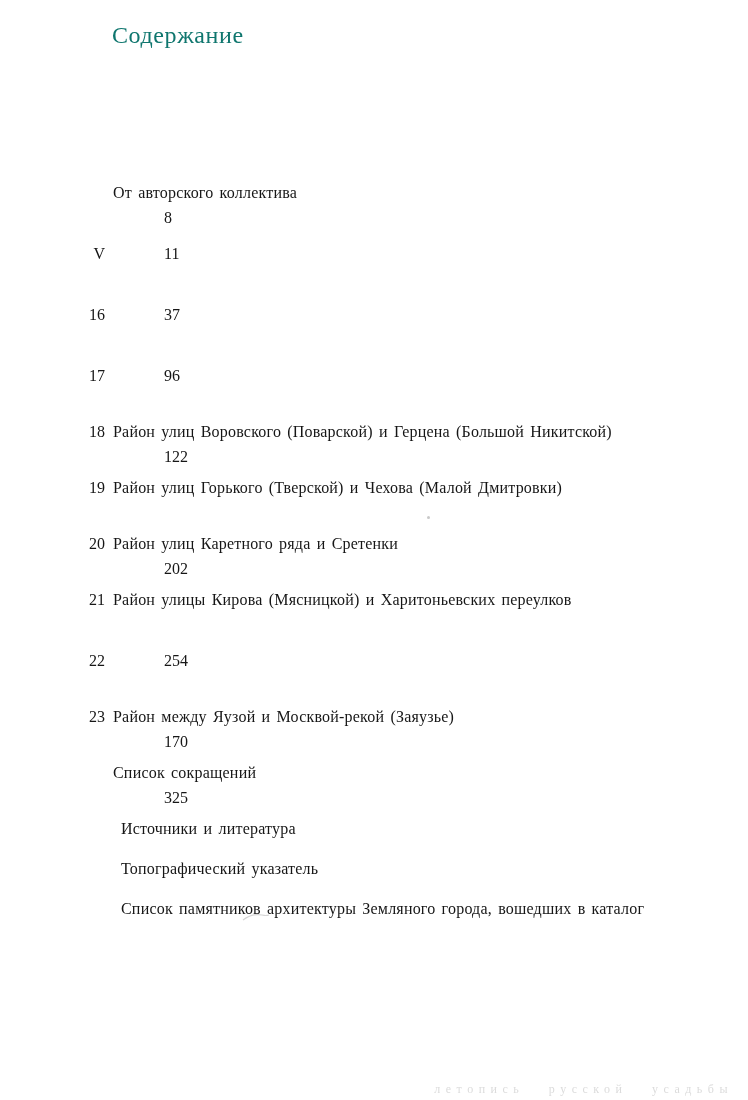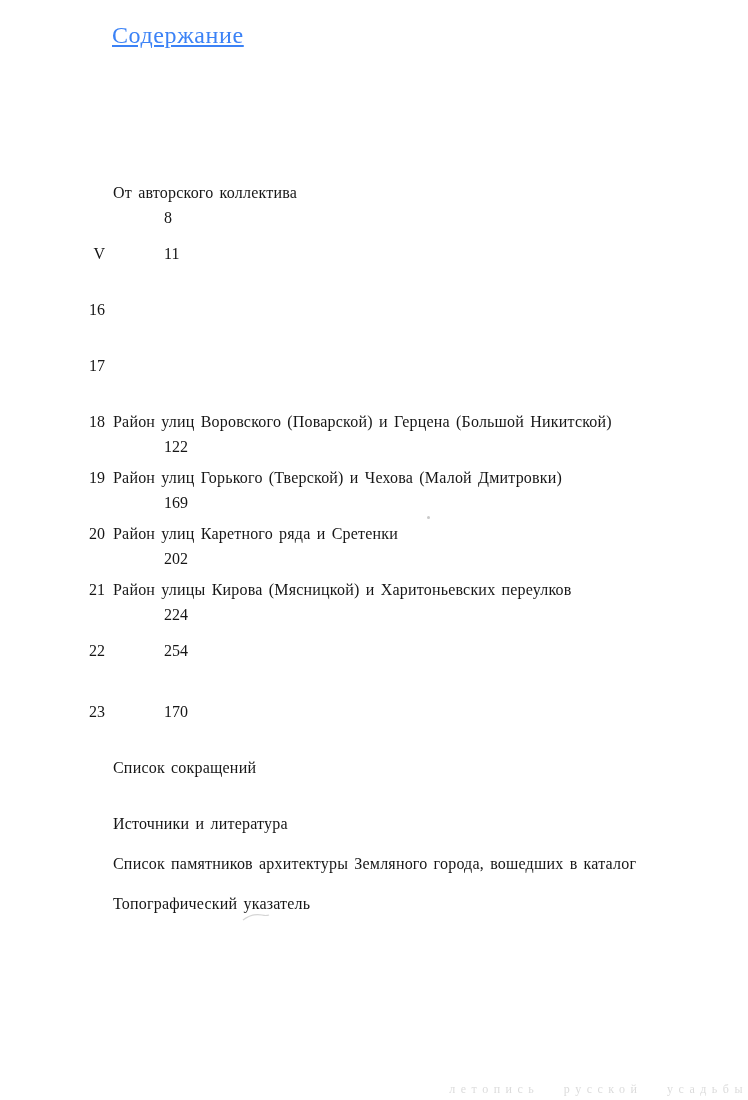--- a/index.html
+++ b/index.html
@@ -16,34 +16,33 @@
     overflow: hidden;
   }
   .page-title {
     position: absolute;
     top: 22px;
     left: 112px;
     margin: 0;
     font-size: 24px;
     font-weight: normal;
     letter-spacing: 0.6px;
-    color: #3b82f6;
-    text-decoration: underline;
+    color: #0f766e;
   }
   .toc {
     position: absolute;
     top: 183px;
     left: 0;
     width: 748px;
   }
   .entry {
     position: relative;
   }
   .entry.with-page { height: 56px; }
-  .entry.no-page   { height: 40px; }
+  .entry.no-page   { height: 40px; margin-left: 8px; }
   .entry .num {
     position: absolute;
     left: 0;
     top: 0;
     width: 105px;
     text-align: right;
     font-size: 16px;
     line-height: 20px;
   }
   .entry .entry-title {
@@ -57,21 +56,21 @@
   }
   .entry .entry-page {
     margin-left: 164px;
     margin-top: 5px;
     font-size: 16px;
     line-height: 20px;
   }
 
   .watermark {
     position: absolute;
-    right: 0;
+    right: 15px;
     bottom: 3px;
     font-size: 12px;
     letter-spacing: 5.5px;
     word-spacing: 16px;
     color: #dcdcdc;
     white-space: nowrap;
   }
   .scan-speck {
     position: absolute;
     left: 427px;
@@ -103,81 +102,83 @@
     <div class="entry-page">8</div>
   </div>
 
   <div class="entry with-page">
     <span class="num">V</span>
     <div class="entry-page">11</div>
   </div>
 
   <div class="entry with-page">
     <span class="num">16</span>
+    <div class="entry-page">37</div>
   </div>
 
   <div class="entry with-page">
     <span class="num">17</span>
+    <div class="entry-page">96</div>
   </div>
 
   <div class="entry with-page">
     <span class="num">18</span>
     <div class="entry-title">Район улиц Воровского (Поварской) и Герцена (Большой Никитской)</div>
     <div class="entry-page">122</div>
   </div>
 
   <div class="entry with-page">
     <span class="num">19</span>
     <div class="entry-title">Район улиц Горького (Тверской) и Чехова (Малой Дмитровки)</div>
-    <div class="entry-page">169</div>
   </div>
 
   <div class="entry with-page">
     <span class="num">20</span>
     <div class="entry-title">Район улиц Каретного ряда и Сретенки</div>
     <div class="entry-page">202</div>
   </div>
 
   <div class="entry with-page">
     <span class="num">21</span>
     <div class="entry-title">Район улицы Кирова (Мясницкой) и Харитоньевских переулков</div>
-    <div class="entry-page">224</div>
   </div>
 
   <div class="entry with-page">
     <span class="num">22</span>
     <div class="entry-page">254</div>
   </div>
 
   <div class="entry with-page">
     <span class="num">23</span>
+    <div class="entry-title">Район между Яузой и Москвой-рекой (Заяузье)</div>
     <div class="entry-page">170</div>
   </div>
 
   <div class="entry with-page">
     <span class="num"></span>
     <div class="entry-title">Список сокращений</div>
+    <div class="entry-page">325</div>
   </div>
 
   <div class="entry no-page">
     <span class="num"></span>
     <div class="entry-title">Источники и литература</div>
 
   </div>
 
 
   <div class="entry no-page">
     <span class="num"></span>
-    <div class="entry-title">Список памятников архитектуры Земляного города, вошедших в каталог</div>
+    <div class="entry-title">Топографический указатель</div>
 
   </div>
 
   <div class="entry no-page">
     <span class="num"></span>
-    <div class="entry-title">Топографический указатель</div>
+    <div class="entry-title">Список памятников архитектуры Земляного города, вошедших в каталог</div>
 
   </div>
 
 </div>
 
 <div class="scan-speck"></div>
 <svg class="scan-mark" viewBox="0 0 28 10" aria-hidden="true">
   <path d="M1 8 Q 10 1 20 3 Q 24 4 27 3" fill="none" stroke="#b9b9b9" stroke-width="1.2" opacity="0.6"></path>
 </svg>
 

